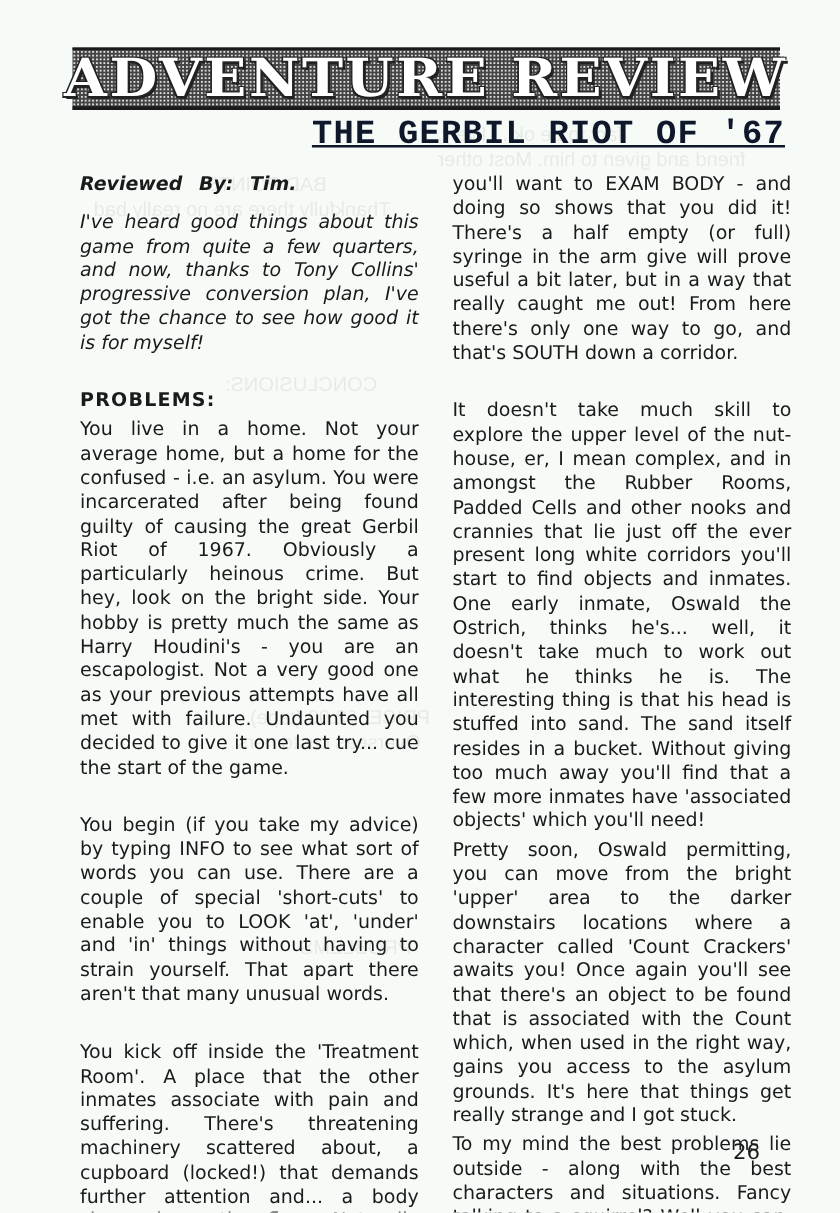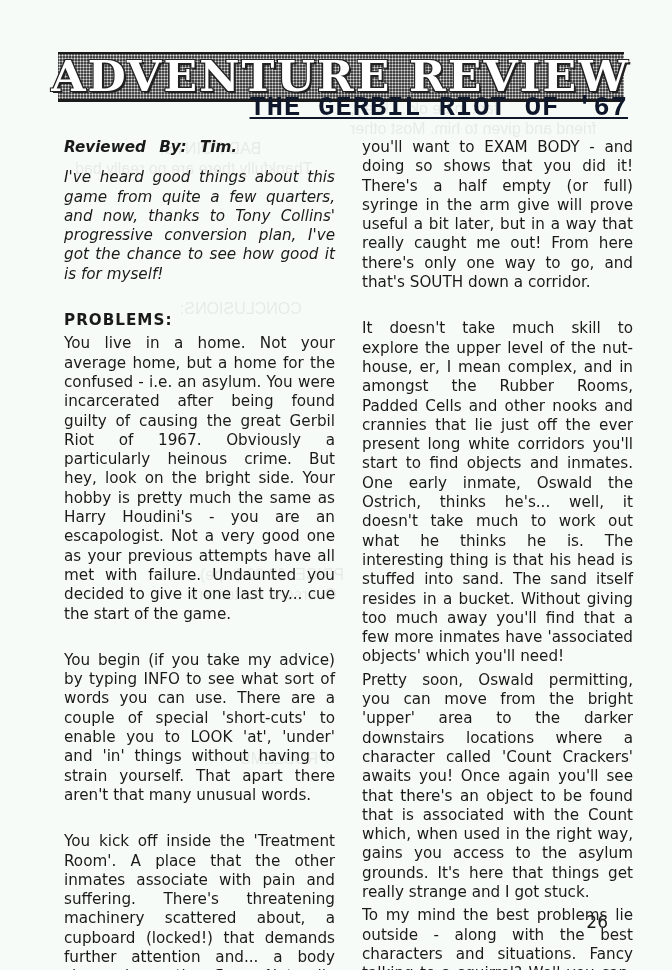--- a/index.html
+++ b/index.html
@@ -19,21 +19,21 @@
       color: rgba(120,130,125,0.13);
       font-family: "Liberation Sans", sans-serif;
       font-size: 16px;
       white-space: nowrap;
       pointer-events: none;
       transform: scaleX(-1);
     }
 
     .banner {
       position: absolute;
-      left: 58px; top: 52px;
+      left: 58px; top: 38px;
       width: 566px; height: 50px;
       background-color: #444;
       background-image:
         radial-gradient(circle, #ddd 0.9px, transparent 1.1px);
       background-size: 3px 3px;
       border-top: 2px solid #1a1a1a;
       border-bottom: 3px solid #1a1a1a;
       box-sizing: border-box;
       display: flex;
       align-items: center;

